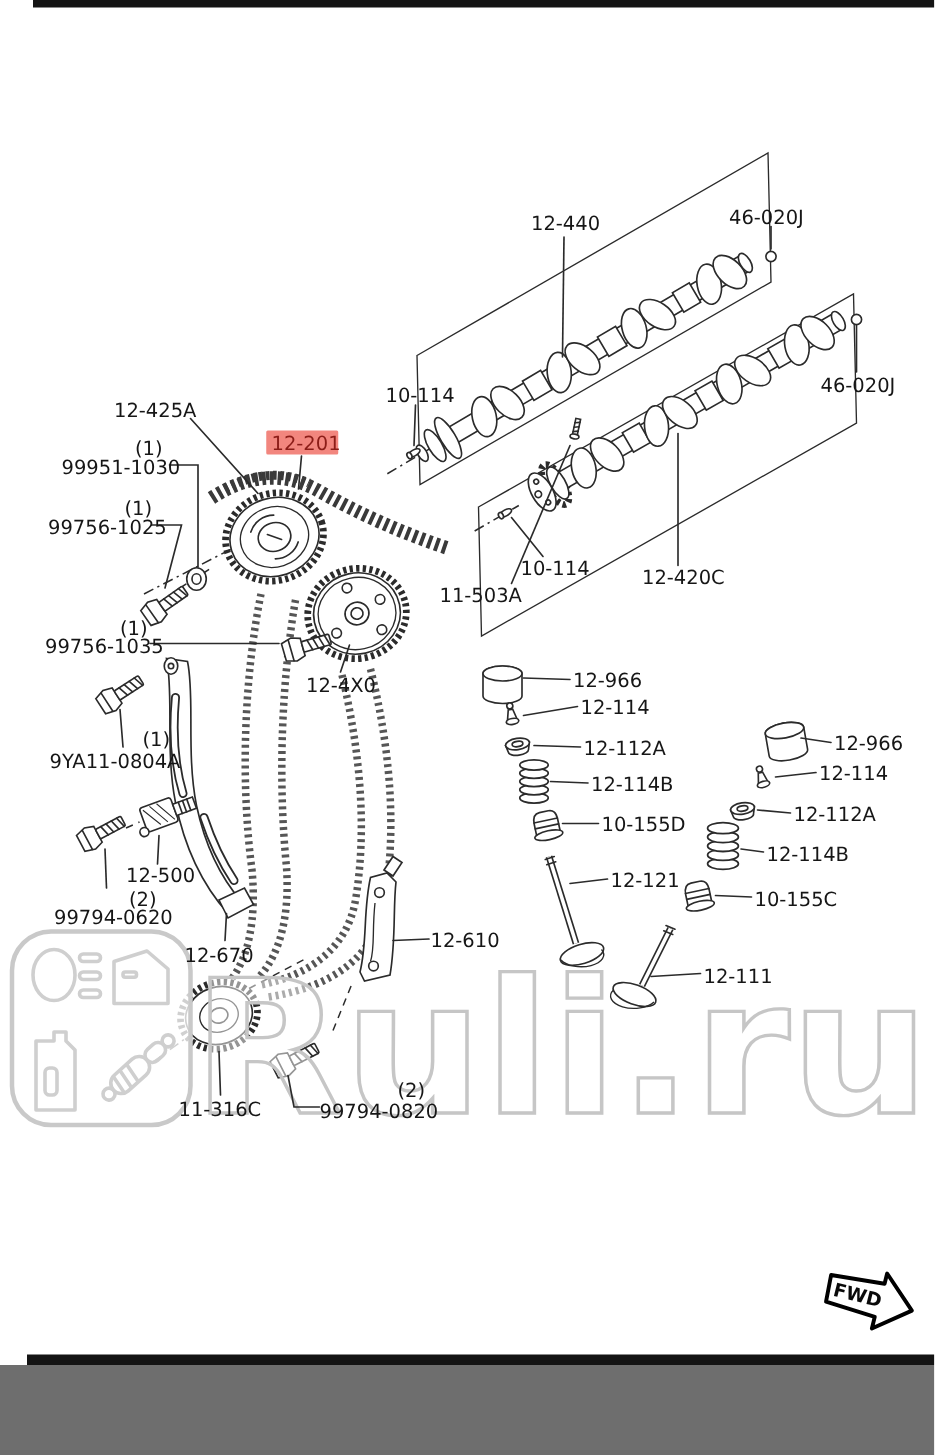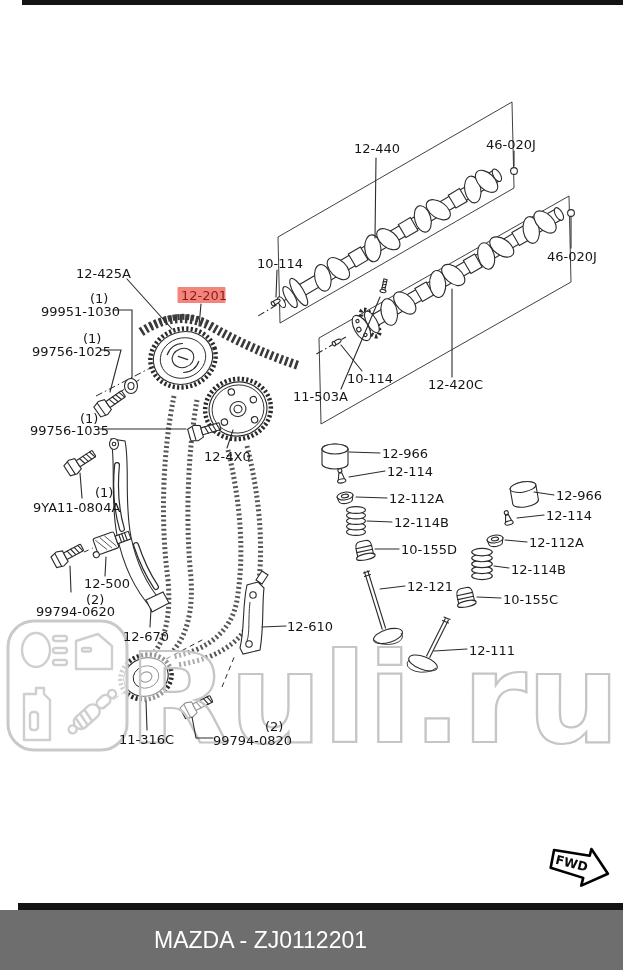--- a/index.html
+++ b/index.html
@@ -367,16 +367,15 @@
 
     <g transform="translate(581,866) rotate(14)">
       <path class="fwdarrow" d="M-30,-9 L6,-12 L6,-19 L28,1 L5,19 L5,11 L-29,9 Z"></path>
       <text class="fwdtext" x="-26" y="4">FWD</text>
     </g>
   </svg>
 
   <div class="bottom-black"></div>
   <div class="footer">
     <div class="footer-inner">
-      <span>MAZDA - ZJ0112201</span>
     </div>
   </div>
 </div>
 
 </body></html>

